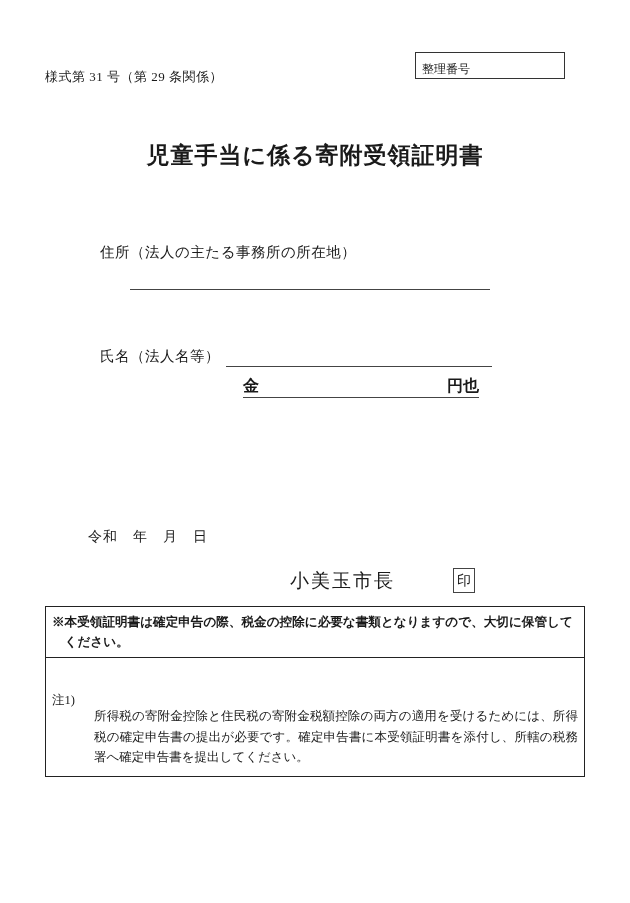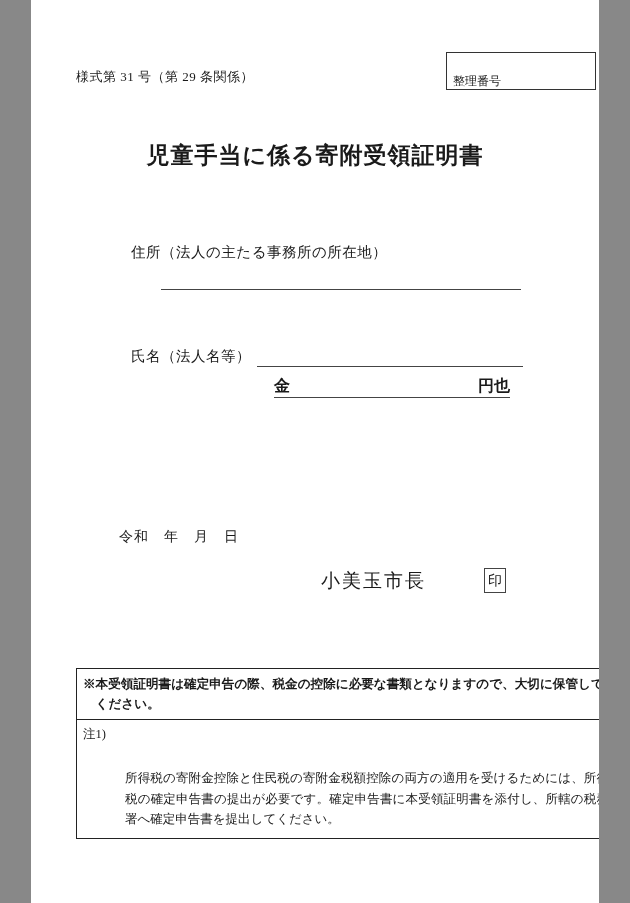--- a/index.html
+++ b/index.html
@@ -1,34 +1,34 @@
 <!DOCTYPE html>
 <html><head>
 <meta charset="utf-8">
 <style>
   * { margin:0; padding:0; box-sizing:border-box; }
   html,body { background:#888; }
   .page {
     position:relative;
-    width:568px; height:903px;
+    width:630px; height:903px;
     margin:0 auto;
     background:#ffffff;
     font-family:"Liberation Serif","DejaVu Serif",serif;
     color:#1a1a1a;
     overflow:hidden;
   }
   .form-number {
     position:absolute; left:45px; top:68px;
     font-size:13px; letter-spacing:0.5px;
   }
   .ref-box {
     position:absolute; left:415px; top:52px;
     width:150px; height:27px;
     border:1px solid #333;
-    padding:18px 6px;
+    padding:6px 6px;
   }
   .ref-box .label { font-size:12px; }
   .doc-title {
     position:absolute; left:0; top:140px; width:100%;
     text-align:center;
     font-size:23px; font-weight:bold; letter-spacing:1px;
   }
   .address-label {
     position:absolute; left:100px; top:243px;
     font-size:14.5px; font-weight:normal; letter-spacing:0.5px;
@@ -69,36 +69,36 @@
     font-size:19px; letter-spacing:2px;
   }
   .seal-box {
     position:absolute; left:453px; top:568px;
     width:22px; height:25px;
     border:1px solid #444;
     display:flex; align-items:center; justify-content:center;
     font-size:14px;
   }
   .notes-box {
-    position:absolute; left:45px; top:668px;
+    position:absolute; left:45px; top:606px;
     width:540px;
     border:1.5px solid #222;
   }
   .notes-warning {
     padding:5px 6px 4px 6px;
     font-size:12.6px; font-weight:bold; line-height:1.62;
     border-bottom:1px solid #222;
   }
   .notes-warning .hang { padding-left:1em; text-indent:-1em; display:block; }
   .notes-list { padding:4px 6px 8px 6px; }
   .note-item {
     display:flex; align-items:flex-start;
     font-size:12.5px; line-height:1.66;
   }
-  .note-item .note-label { width:42px; flex:0 0 42px; }
+  .note-item .note-label { width:42px; flex:0 0 42px;margin-top:28px; }
   .note-item .note-text { flex:1; text-align:justify;margin-top:44px; }
 </style>
 </head>
 <body>
 
 <div class="page">
 
   <div class="form-number">様式第 31 号（第 29 条関係）</div>
 
   <div class="ref-box">

